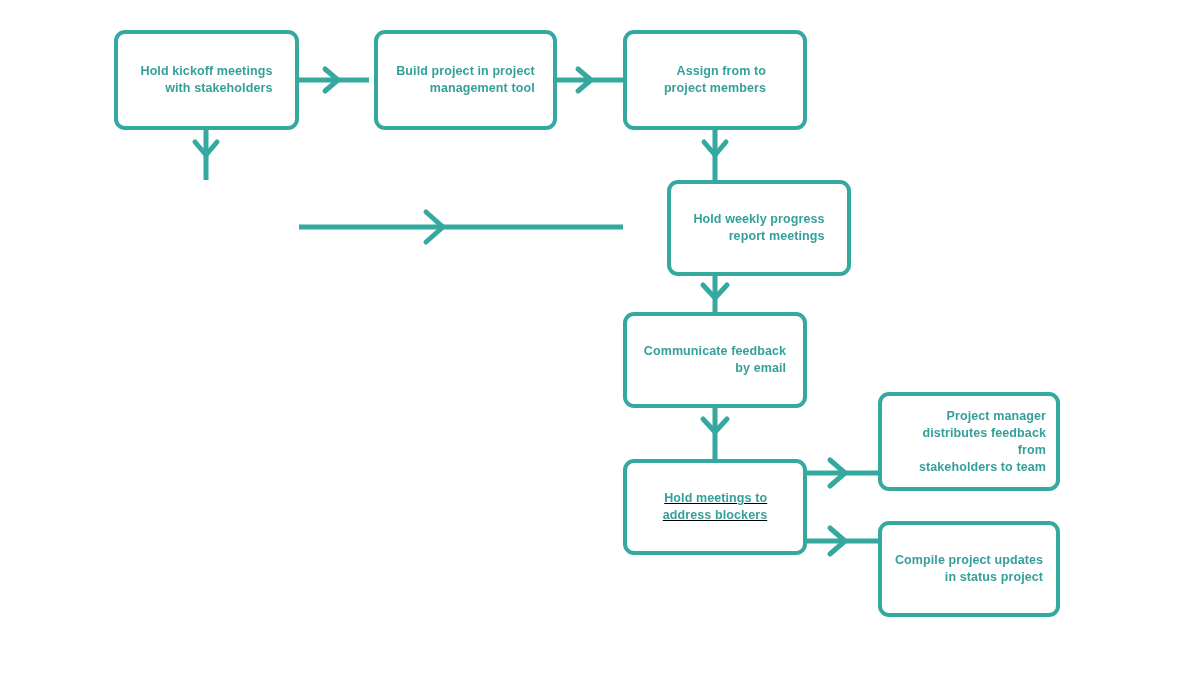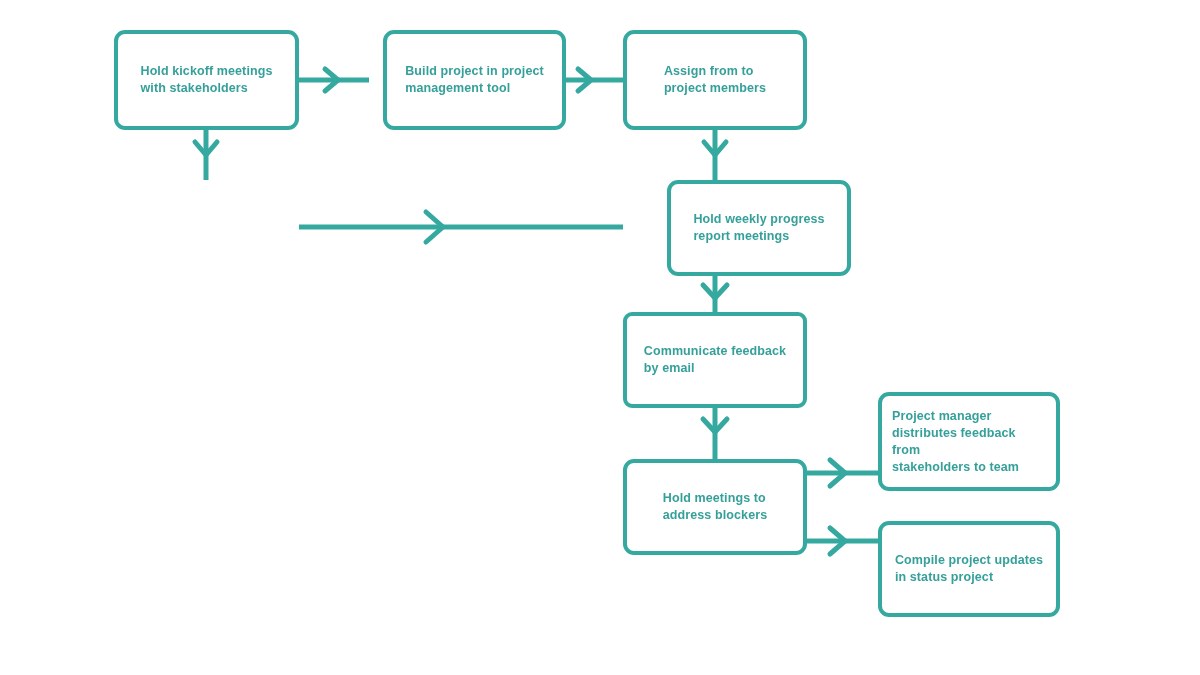--- a/index.html
+++ b/index.html
@@ -28,21 +28,21 @@
   }
   .node {
     position: absolute;
     box-sizing: border-box;
     border: 4px solid #35a9a0;
     border-radius: 11px;
     background: #ffffff;
     display: flex;
     align-items: center;
     justify-content: center;
-    text-align: left;
+    text-align: right;
     z-index: 2;
   }
   .node-label {
     color: #35a09a;
     font-family: "Liberation Sans", sans-serif;
     font-weight: bold;
     font-size: 12.5px;
     line-height: 17px;
     letter-spacing: 0.1px;
     padding: 0 10px;
@@ -100,42 +100,42 @@
       <line x1="807" y1="541" x2="878" y2="541" stroke="#35a9a0" stroke-width="5" stroke-linecap="butt"></line>
       <polyline points="830,528 845,541 830,554" fill="none" stroke="#35a9a0" stroke-width="5" stroke-linecap="round" stroke-linejoin="round"></polyline>
     </g>
   </svg>
 
   <div class="node" style="left:114px; top:30px; width:185px; height:100px;">
     <span class="node-label">Hold kickoff meetings
 with stakeholders</span>
   </div>
 
-  <div class="node" style="left:383px; top:30px; width:183px; height:100px;">
+  <div class="node" style="left:374px; top:30px; width:183px; height:100px;">
     <span class="node-label">Build project in project
 management tool</span>
   </div>
 
   <div class="node" style="left:623px; top:30px; width:184px; height:100px;">
     <span class="node-label">Assign from to
 project members</span>
   </div>
 
 
   <div class="node" style="left:623px; top:180px; width:184px; height:96px;margin-left:44px;">
     <span class="node-label">Hold weekly progress
 report meetings</span>
   </div>
 
-  <div class="node" style="left:623px; top:312px; width:184px; height:96px;border-radius:9px;">
+  <div class="node" style="left:623px; top:312px; width:184px; height:96px;">
     <span class="node-label">Communicate feedback
 by email</span>
   </div>
 
-  <div class="node" style="left:623px; top:459px; width:184px; height:96px;">
+  <div class="node" style="left:623px; top:459px; width:184px; height:96px;text-decoration:underline;">
     <span class="node-label">Hold meetings to
 address blockers</span>
   </div>
 
   <div class="node" style="left:878px; top:392px; width:182px; height:99px;">
     <span class="node-label">Project manager
 distributes feedback from
 stakeholders to team</span>
   </div>
 

